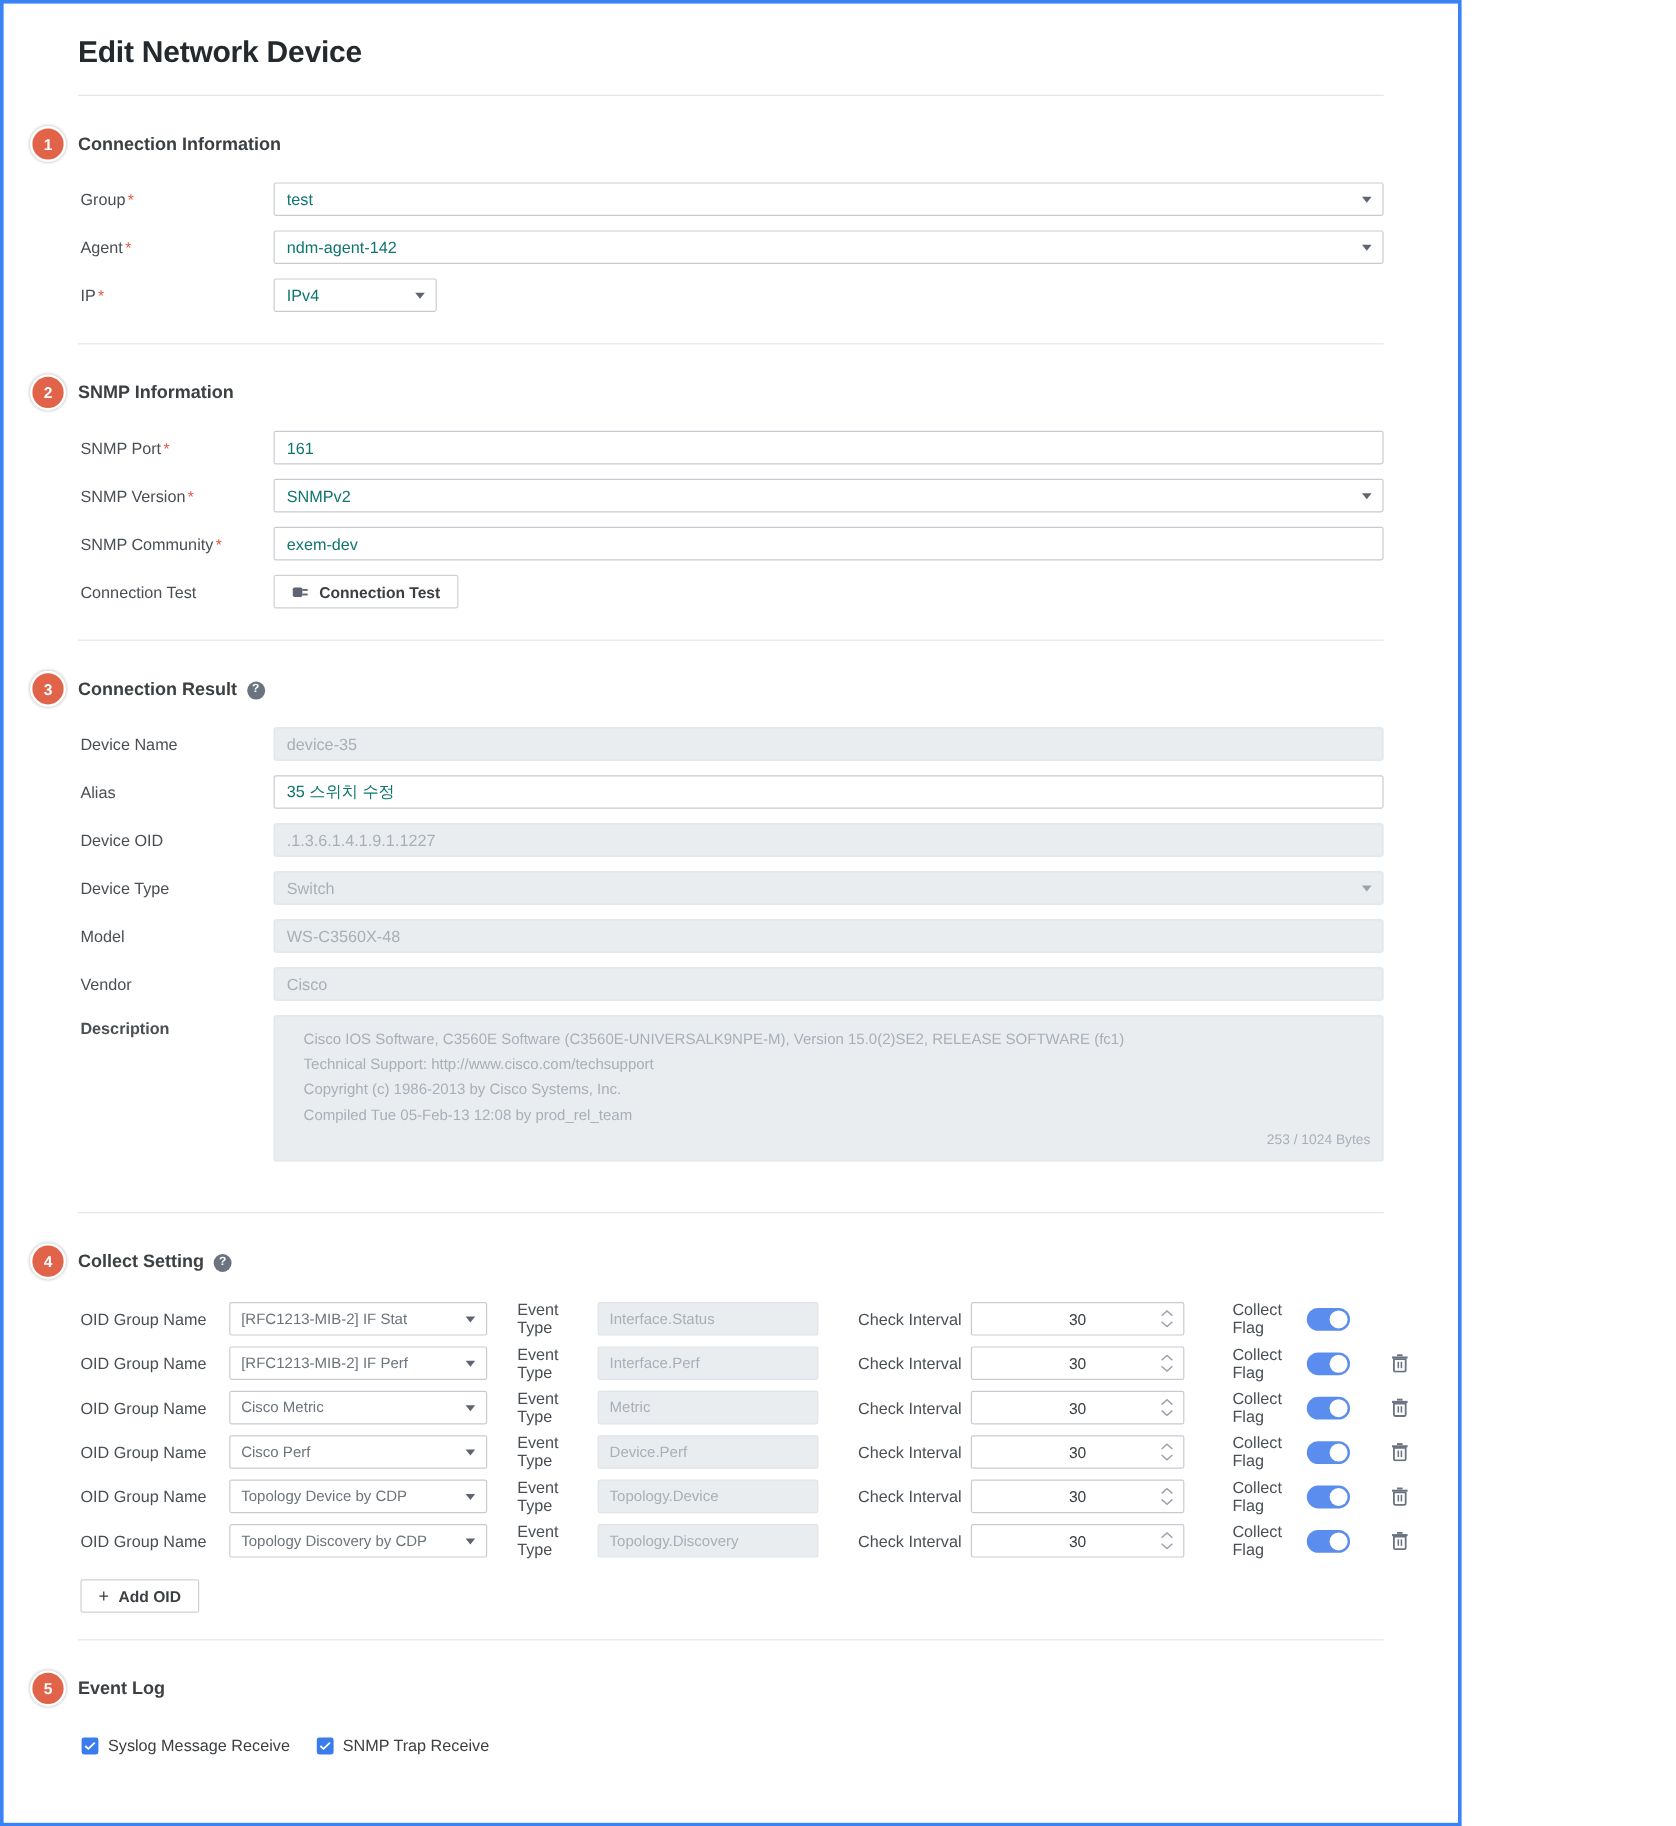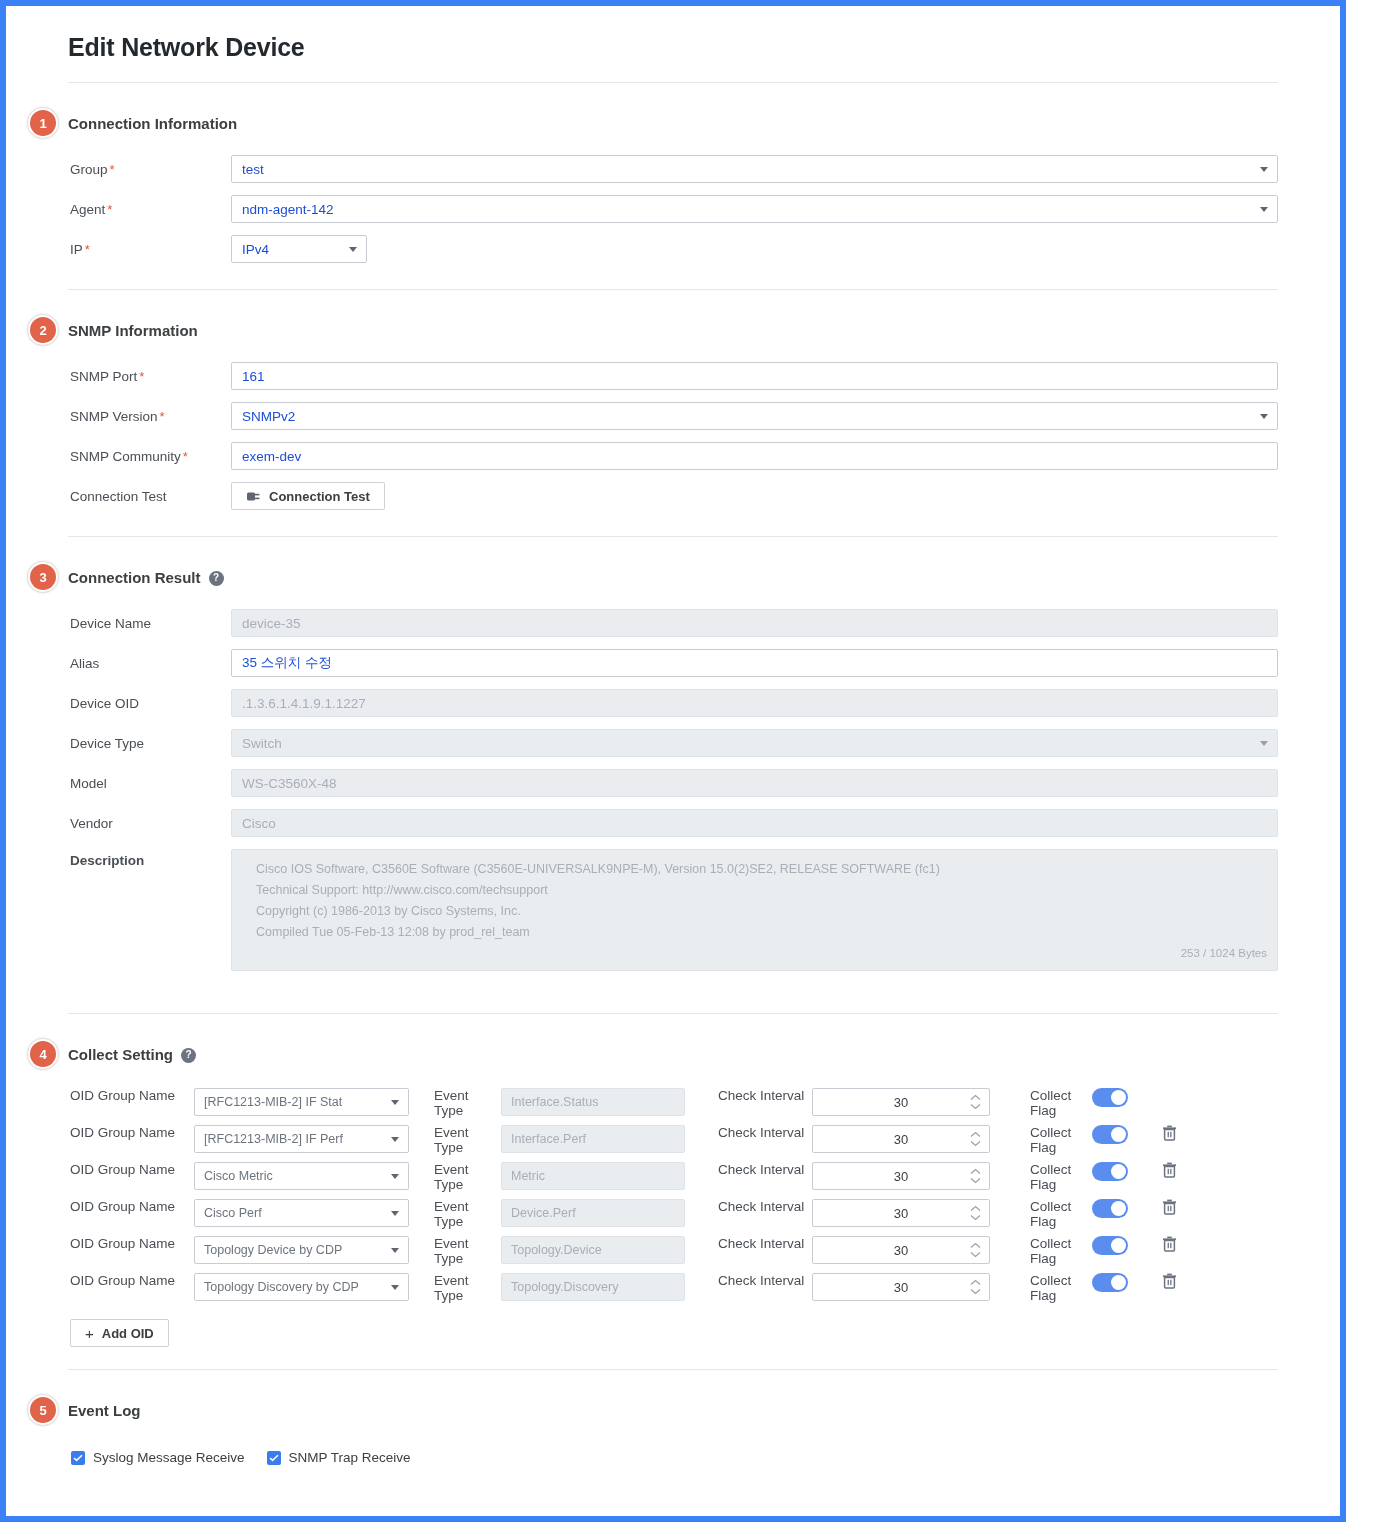--- a/index.html
+++ b/index.html
@@ -6,23 +6,23 @@
   html, body { margin: 0; padding: 0; }
   body {
     width: 1397px;
     height: 1522px;
     background: #ffffff;
     font-family: "Liberation Sans", sans-serif;
     color: #3c4043;
     -webkit-font-smoothing: antialiased;
   }
   .page {
-    width: 1346px;
+    width: 1218px;
     height: 1522px;
-    border: 6px solid #3b82f6;
+    border: 3px solid #3b82f6;
     background: #fff;
     position: relative;
     overflow: hidden;
   }
   .inner { padding: 0 62px; }
 
   
   .page-title {
     font-size: 25px;
     font-weight: bold;
@@ -95,21 +95,21 @@
   }
   .req { color: #e8543f; font-size: 13px; margin-left: 2px; }
 
   .field {
     flex: 1;
     height: 28px;
     border: 1px solid #c8ccd2;
     border-radius: 2px;
     background: #fff;
     font-size: 13.5px;
-    color: #1d4ed8;
+    color: #0f766e;
     display: flex;
     align-items: center;
     padding: 0 10px;
     position: relative;
   }
   .field.disabled {
     background: #eaedf0;
     border-color: #dfe3e7;
     color: #a9afb7;
   }
@@ -166,20 +166,21 @@
     position: absolute;
     right: 10px;
     bottom: 6px;
     font-size: 11.5px;
     color: #a9afb7;
   }
 
   
   .oid-row {
     display: flex;
+    align-items: center;
     margin-top: 9px;
     height: 28px;
   }
   .oid-row.first { margin-top: 16px; }
   .c-lbl {
     font-size: 13.5px;
     color: #4a4f55;
     flex: 0 0 auto;
   }
   .c-lbl.oid   { width: 126px; padding-left: 2px; }

